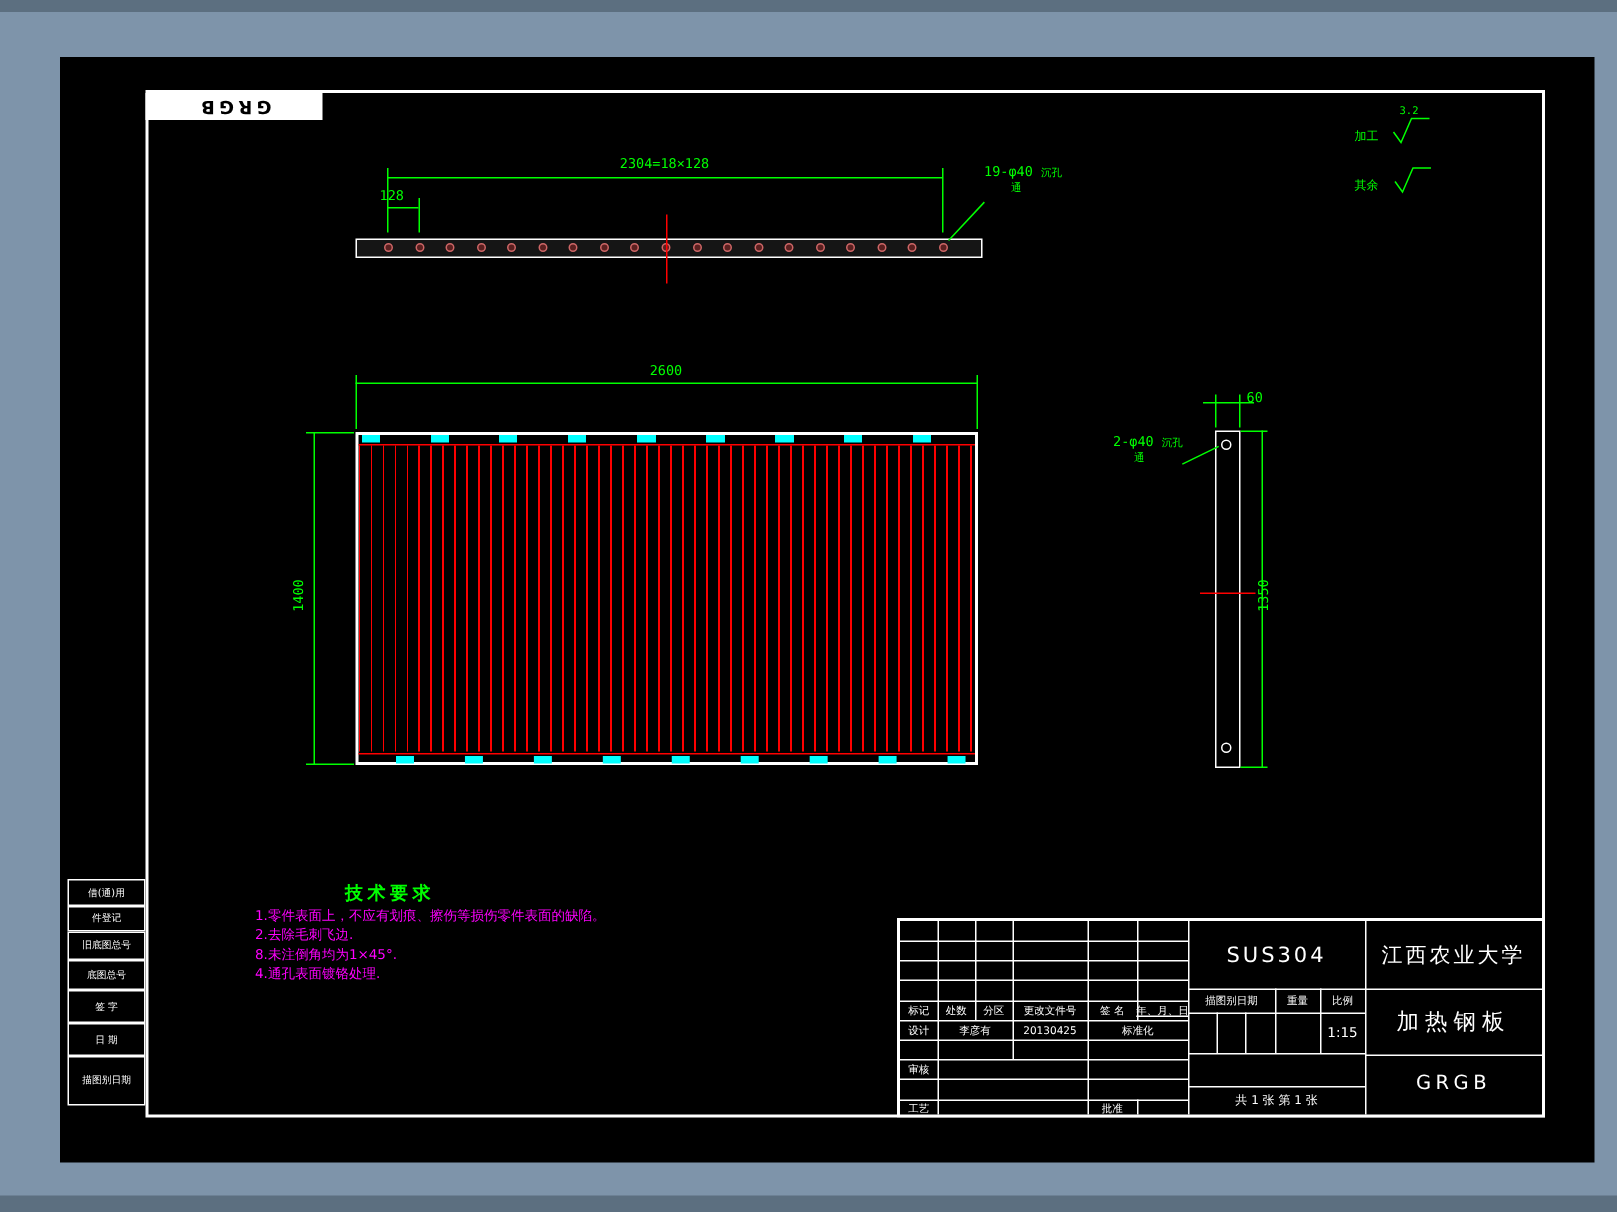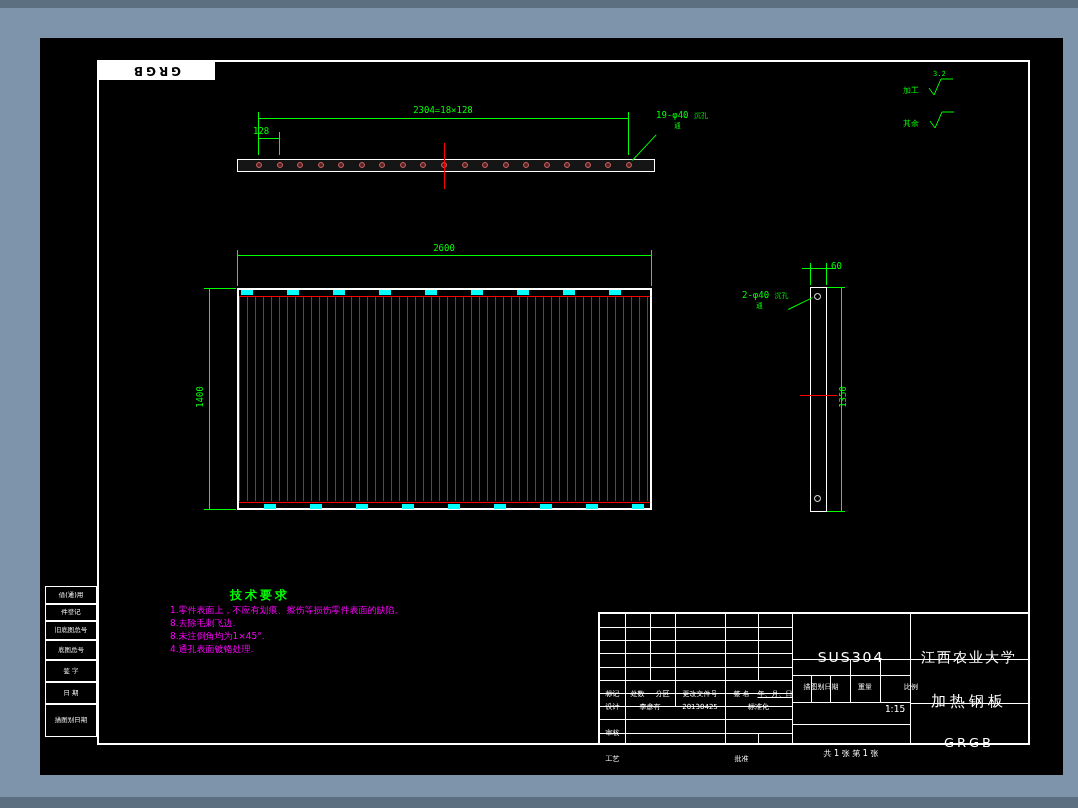--- a/index.html
+++ b/index.html
@@ -46,21 +46,21 @@
   
   .fin-label{position:absolute;color:var(--dim);font-size:8px;white-space:nowrap;}
   .fin-svg{position:absolute;}
   
   .tech-title{position:absolute;color:var(--dim);font-size:12px;font-weight:bold;letter-spacing:3px;}
   .tech-item{position:absolute;color:var(--note);font-size:9px;white-space:nowrap;}
   
   .tb{position:absolute;border:2px solid var(--line);background:var(--canvas);}
   .tb .ln{background:var(--line);}
   .tbt{position:absolute;color:#fff;display:flex;align-items:center;justify-content:center;
-    text-align:right;font-size:7px;white-space:nowrap;line-height:8px;margin-top:20px;}
+    text-align:right;font-size:7px;white-space:nowrap;line-height:8px;}
   .tbt.big{font-size:14px;letter-spacing:2px;}
   .tbt.mid{font-size:15px;letter-spacing:4px;}
   .tbt.code{font-size:13px;letter-spacing:3px;}
   .leader{position:absolute;height:1px;background:var(--dim);transform-origin:0 0;}
 </style>
 </head>
 <body>
 
 <div id="app">
 
@@ -178,21 +178,21 @@
   <svg class="fin-svg" style="left:928px;top:77px;" width="26" height="20" viewBox="0 0 26 20">
     <path d="M1 11 L6 18 L13 2 L25 2" stroke="#00FF00" stroke-width="1" fill="none"></path>
   </svg>
   <div class="fin-label" style="left:903px;top:118px;">其余</div>
   <svg class="fin-svg" style="left:929px;top:110px;" width="26" height="20" viewBox="0 0 26 20">
     <path d="M1 11 L6 18 L13 2 L25 2" stroke="#00FF00" stroke-width="1" fill="none"></path>
   </svg>
 
   <div class="tech-title" style="left:230px;top:587px;">技术要求</div>
   <div class="tech-item" style="left:170px;top:604px;">1.零件表面上，不应有划痕、擦伤等损伤零件表面的缺陷。</div>
-  <div class="tech-item" style="left:170px;top:617px;">8.去除毛刺飞边.</div>
+  <div class="tech-item" style="left:170px;top:617px;">2.去除毛刺飞边.</div>
   <div class="tech-item" style="left:170px;top:630px;">8.未注倒角均为1×45°.</div>
   <div class="tech-item" style="left:170px;top:643px;">4.通孔表面镀铬处理.</div>
 
   <div class="tb" style="left:598px;top:612px;width:432px;height:133px;">
 
     <div class="ln v" style="left:192px;top:0;height:129px;"></div>
     <div class="ln v" style="left:310px;top:0;height:129px;"></div>
 
     <div class="ln v" style="left:25px;top:0;height:129px;"></div>
     <div class="ln v" style="left:50px;top:0;height:66px;"></div>
@@ -223,21 +223,21 @@
     <div class="ln h" style="left:310px;top:45px;width:118px;"></div>
     <div class="ln h" style="left:310px;top:89px;width:118px;"></div>
 
     <div class="tbt big" style="left:192px;top:0;width:118px;height:45px;">SUS304</div>
     <div class="tbt mid" style="left:310px;top:45px;width:118px;height:44px;">加热钢板</div>
     <div class="tbt big" style="left:310px;top:0;width:118px;height:45px;">江西农业大学</div>
     <div class="tbt code" style="left:310px;top:89px;width:118px;height:40px;">GRGB</div>
 
     <div class="tbt" style="left:192px;top:45px;width:58px;height:16px;">描图别日期</div>
     <div class="tbt" style="left:250px;top:45px;width:30px;height:16px;">重量</div>
-    <div class="tbt" style="left:296px;top:45px;width:30px;height:16px;">比例</div>
+    <div class="tbt" style="left:280px;top:45px;width:30px;height:16px;">比例</div>
     <div class="tbt" style="left:280px;top:61px;width:30px;height:27px;font-size:9px;">1:15</div>
     <div class="tbt" style="left:192px;top:110px;width:118px;height:19px;font-size:8px;">共 1 张  第 1 张</div>
 
     <div class="tbt" style="left:0;top:53px;width:25px;height:13px;">标记</div>
     <div class="tbt" style="left:25px;top:53px;width:25px;height:13px;">处数</div>
     <div class="tbt" style="left:50px;top:53px;width:25px;height:13px;">分区</div>
     <div class="tbt" style="left:75px;top:53px;width:50px;height:13px;">更改文件号</div>
     <div class="tbt" style="left:125px;top:53px;width:33px;height:13px;">签 名</div>
     <div class="tbt" style="left:158px;top:53px;width:34px;height:13px;text-decoration:underline;">年、月、日</div>
 

